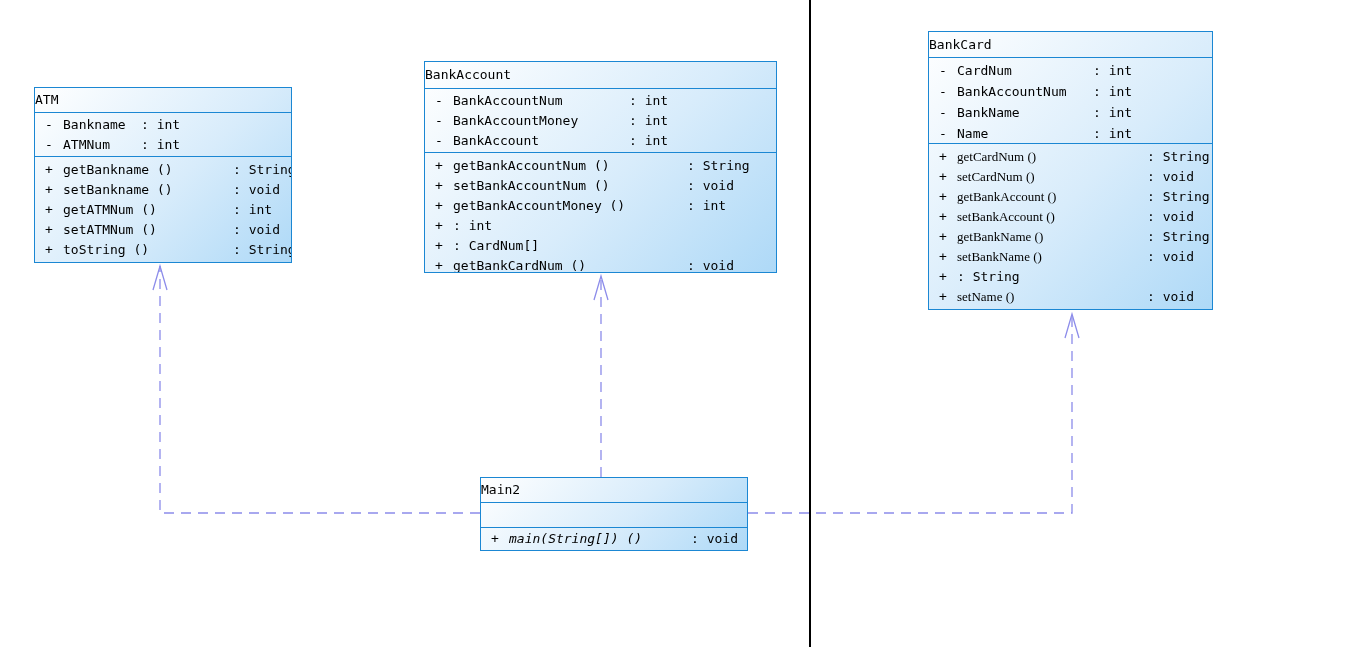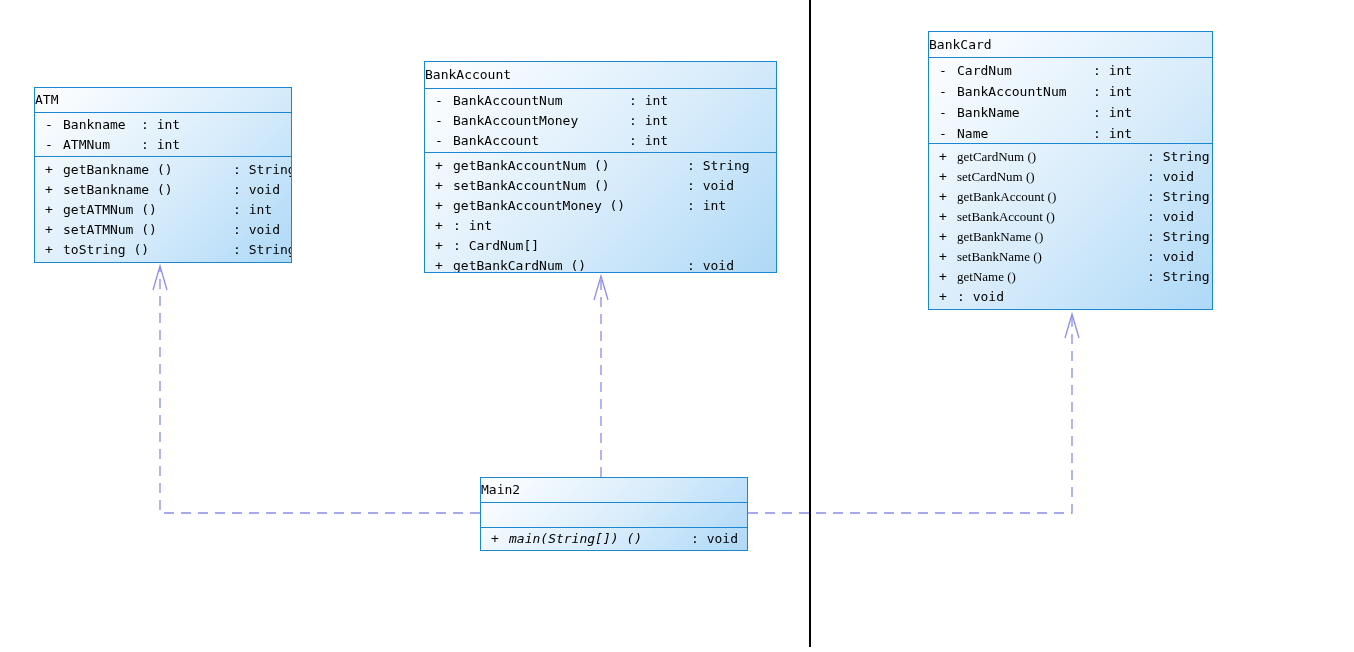--- a/index.html
+++ b/index.html
@@ -127,22 +127,22 @@
         <div class="row"><span class="vis">-</span><span class="mname">BankName</span><span class="mtype">: int</span></div>
         <div class="row"><span class="vis">-</span><span class="mname">Name</span><span class="mtype">: int</span></div>
       </div>
     <div class="compartment methods">
         <div class="row"><span class="vis">+</span><span class="mname">getCardNum ()</span><span class="mtype">: String</span></div>
         <div class="row"><span class="vis">+</span><span class="mname">setCardNum ()</span><span class="mtype">: void</span></div>
         <div class="row"><span class="vis">+</span><span class="mname">getBankAccount ()</span><span class="mtype">: String</span></div>
         <div class="row"><span class="vis">+</span><span class="mname">setBankAccount ()</span><span class="mtype">: void</span></div>
         <div class="row"><span class="vis">+</span><span class="mname">getBankName ()</span><span class="mtype">: String</span></div>
         <div class="row"><span class="vis">+</span><span class="mname">setBankName ()</span><span class="mtype">: void</span></div>
-        <div class="row"><span class="vis">+</span><span class="mname">getName ()</span><span class="mtype">: String</span></div>
-        <div class="row"><span class="vis">+</span><span class="mtype">: void</span></div>
+        <div class="row"><span class="vis">+</span><span class="mtype">: String</span></div>
+        <div class="row"><span class="vis">+</span><span class="mname">setName ()</span><span class="mtype">: void</span></div>
       </div>
   </div>
 
   <div class="uml-class" id="cls-main2">
     <div class="cls-title">Main2</div>
     <div class="compartment attrs"></div>
     <div class="compartment methods">
         <div class="row"><span class="vis">+</span><span class="mname">main(String[]) ()</span><span class="mtype">: void</span></div>
       </div>
   </div>

